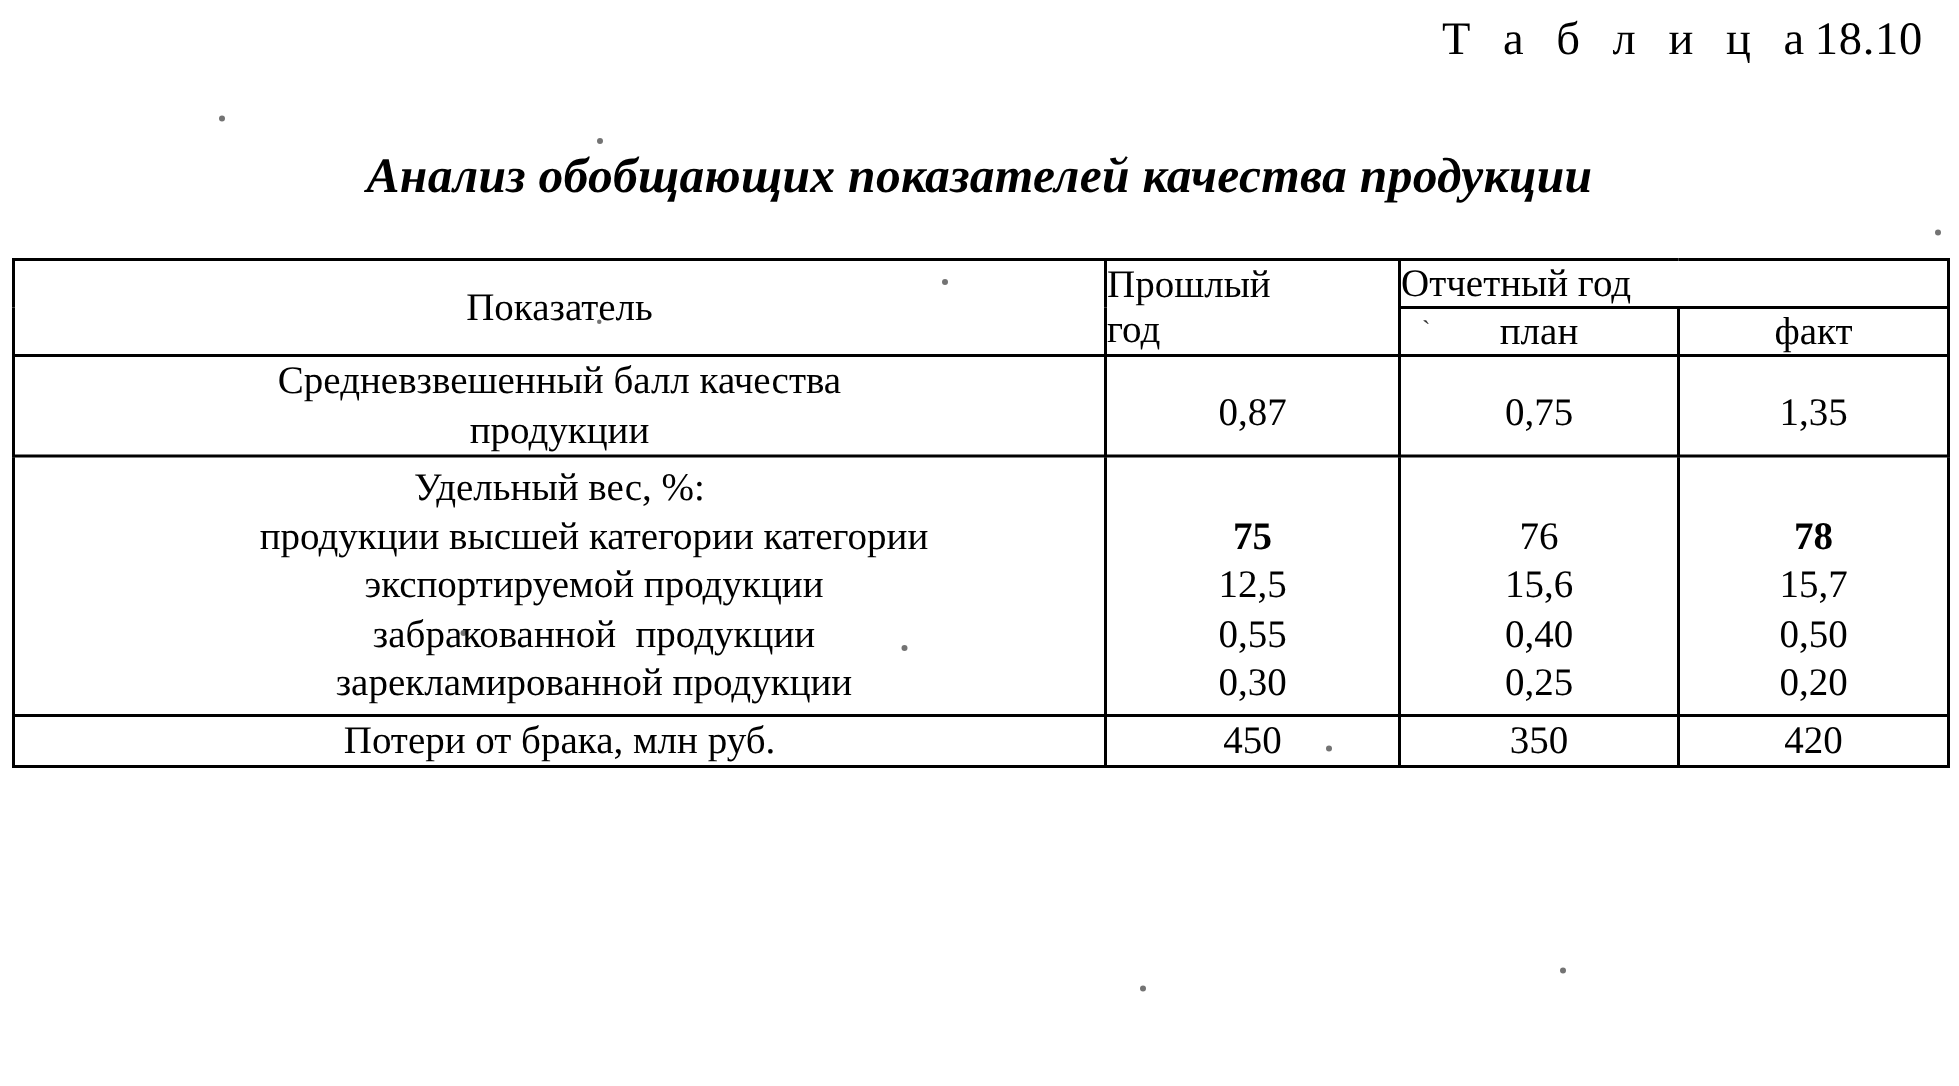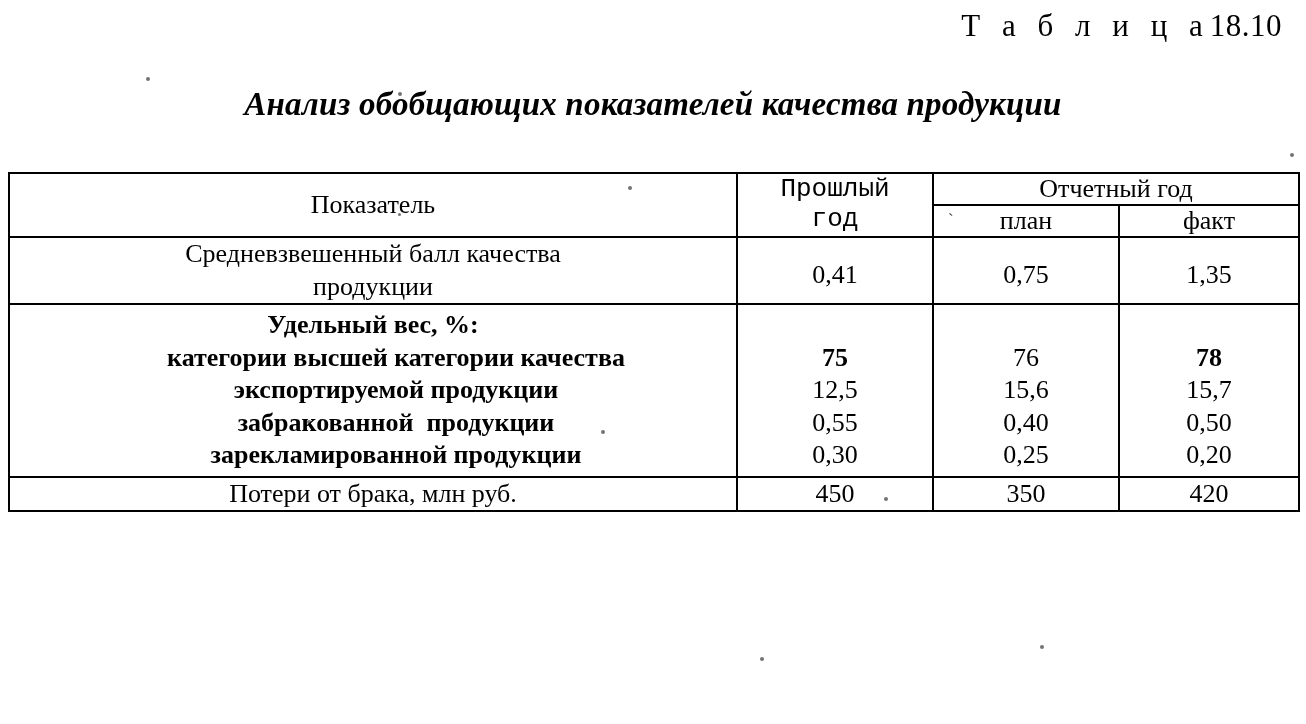--- a/index.html
+++ b/index.html
@@ -32,21 +32,21 @@
     letter-spacing: 0.5px;
     white-space: nowrap;
   }
   .table-number .spaced {
     letter-spacing: 7px;
   }
 
   
   .doc-title {
     position: absolute;
-    top: 86px;
+    top: 100px;
     left: 0;
     width: 1306px;
     text-align: center;
     font-style: italic;
     font-weight: bold;
     font-size: 33px;
     letter-spacing: 0.2px;
   }
 
   
@@ -75,28 +75,26 @@
   col.c-plan { width: 186px; }
   col.c-fact { width: 180px; }
 
   
   .th-indicator {
     text-align: center;
     font-size: 27px;
     padding: 10px 6px;
   }
   .th-prev {
-    text-align: center;
+    text-align: left;
     font-size: 27px;
     line-height: 1.15;
     padding: 6px 4px;
-    font-family: Liberation Mono, monospace;
   }
   .th-report {
-    text-align: center;
     font-size: 27px;
     padding: 6px 4px 8px 4px;
   }
   .th-plan, .th-fact {
     text-align: center;
     font-size: 27px;
     padding: 4px 4px 8px 4px;
     position: relative;
   }
   .th-plan .tick {
@@ -125,21 +123,20 @@
 
   .row-list .cell-label,
   .row-list .cell-num {
     padding-top: 4px;
     padding-bottom: 4px;
   }
 
   .sub-line {
     display: block;
     white-space: pre;
-    font-weight: bold;
   }
   .num-line {
     display: block;
   }
   .spacer-line {
     display: block;
     height: 10px;
   }
 
   
@@ -199,36 +196,36 @@
       </thead>
       <tbody>
 
         <tr>
           <td class="cell-label">
             <span class="num-line">Средневзвешенный балл качества</span>
             <span class="num-line">продукции</span>
           </td>
           <td class="cell-num bold">
             <span class="spacer-line"></span>
-            <span class="num-line">0,41</span>
+            <span class="num-line">0,87</span>
           </td>
           <td class="cell-num">
             <span class="spacer-line"></span>
             <span class="num-line">0,75</span>
           </td>
           <td class="cell-num">
             <span class="spacer-line"></span>
             <span class="num-line">1,35</span>
           </td>
         </tr>
 
         <tr class="row-list">
           <td class="cell-label">
             <span class="sub-line">Удельный вес, %:</span>
-            <span class="sub-line indent">категории высшей категории качества</span>
+            <span class="sub-line indent">продукции высшей категории категории</span>
             <span class="sub-line indent">экспортируемой продукции</span>
             <span class="sub-line indent">забракованной  продукции</span>
             <span class="sub-line indent">зарекламированной продукции</span>
           </td>
           <td class="cell-num">
             <span class="num-line">&nbsp;</span>
             <span class="num-line bold">75</span>
             <span class="num-line">12,5</span>
             <span class="num-line">0,55</span>
             <span class="num-line">0,30</span>

